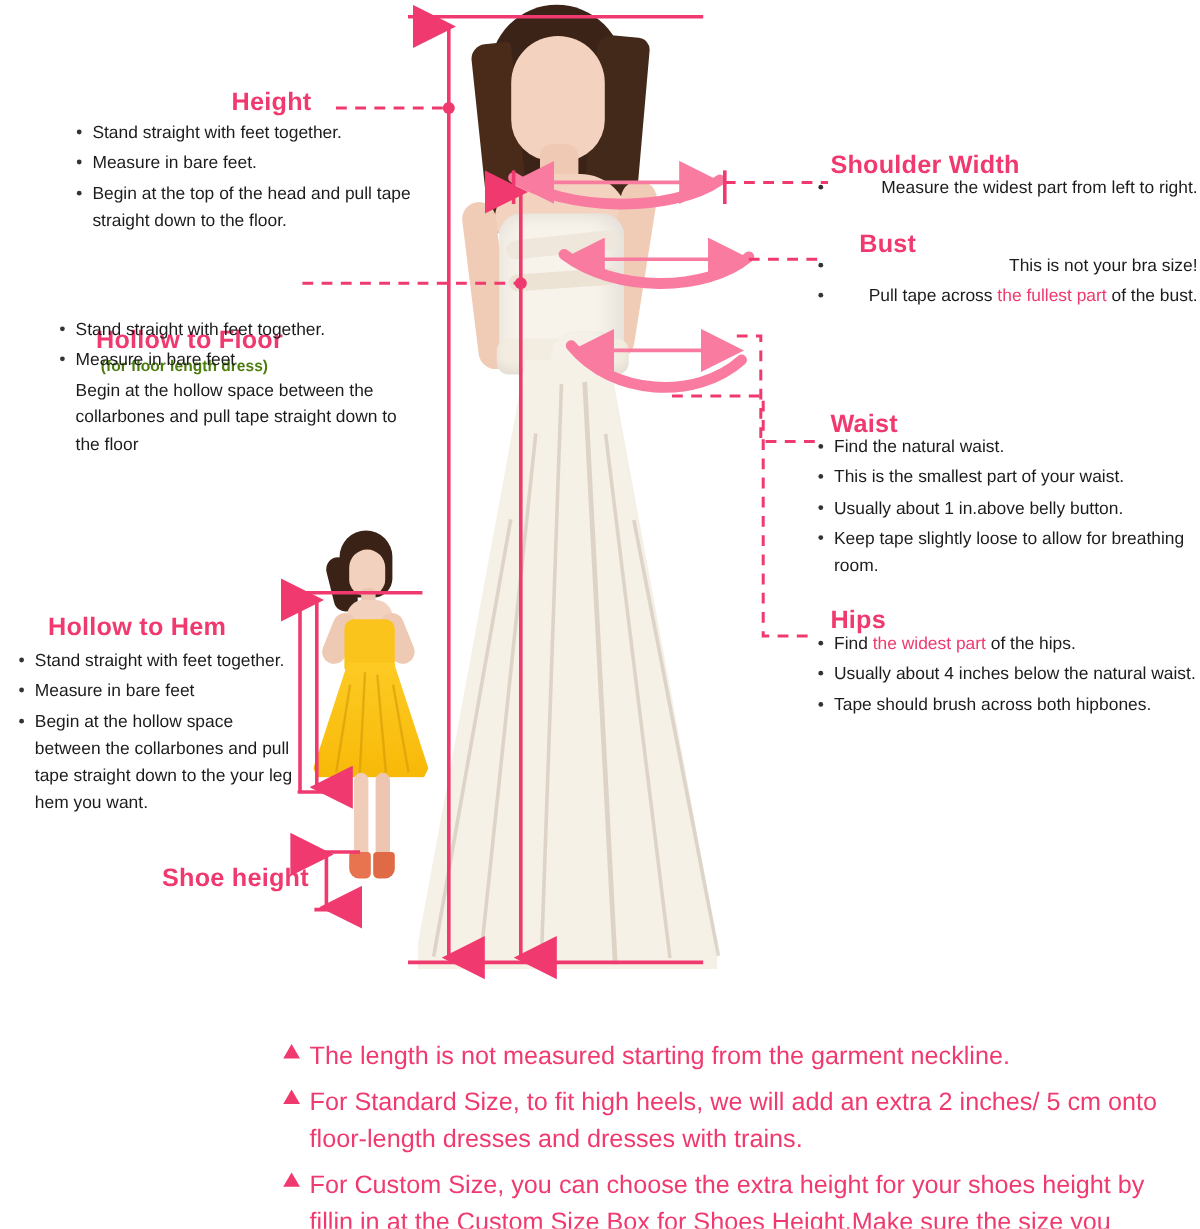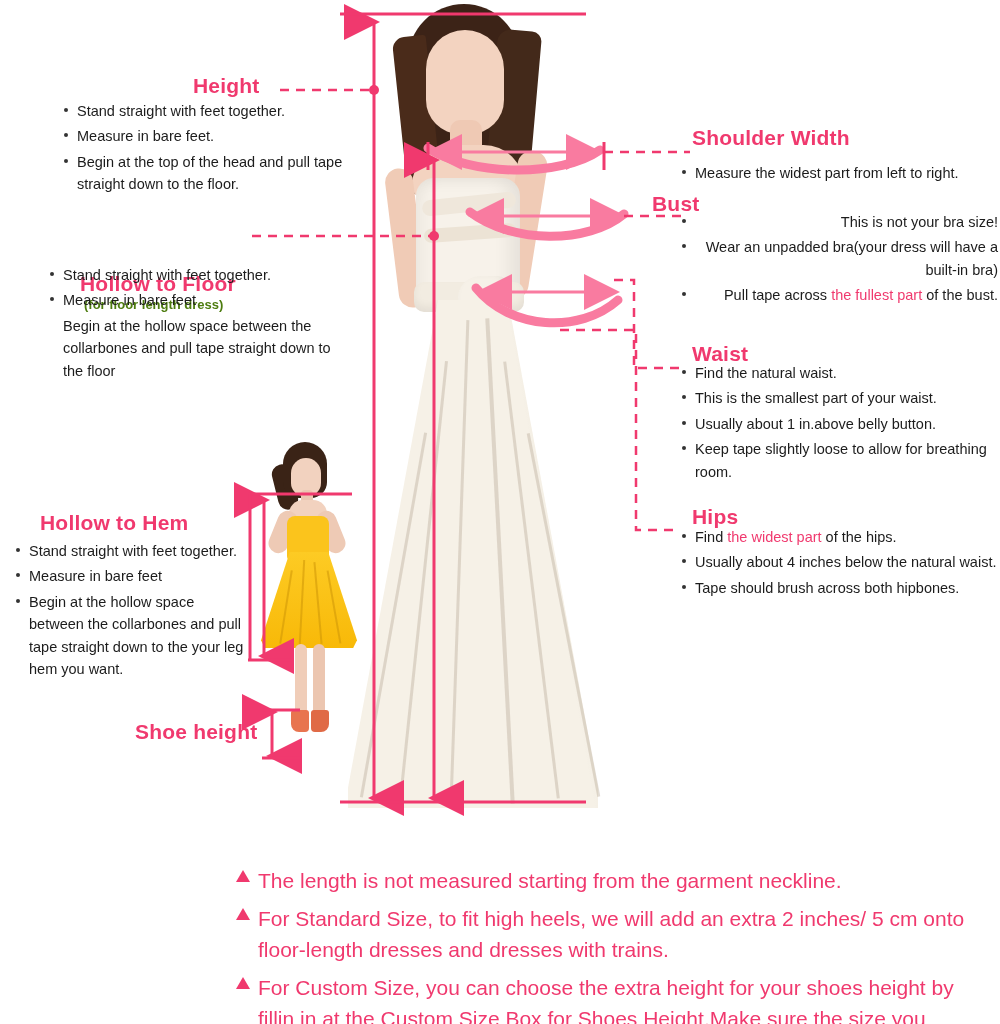--- a/index.html
+++ b/index.html
@@ -371,30 +371,29 @@
     <div class="item">Begin at the hollow space between the collarbones and pull tape straight down to the your leg hem  you want.</div>
   </div>
 
   <div class="abs" style="left:135px; top:720px;">
     <div class="heading">Shoe height</div>
   </div>
 
   <div class="abs" style="left:692px; top:126px;">
     <div class="heading">Shoulder Width</div>
   </div>
-  <div class="abs bullets" style="left:680px; top:162px; width:318px;">
+  <div class="abs bullets" style="left:680px; top:146px; width:318px;text-align:right;">
     <div class="item">Measure the widest part from left to right.</div>
   </div>
 
-  <div class="abs" style="left:652px; top:192px;">
+  <div class="abs" style="left:716px; top:192px;">
     <div class="heading">Bust</div>
   </div>
   <div class="abs bullets" style="left:680px; top:211px; width:318px;text-align:right;">
     <div class="item">This is not your bra size!</div>
-    <div class="item">Wear an unpadded bra(your dress will have a built-in bra)</div>
     <div class="item">
       <span>Pull tape across </span><span class="pink">the fullest part</span><span> of the bust.</span>
     </div>
   </div>
 
   <div class="abs" style="left:692px; top:342px;">
     <div class="heading">Waist</div>
   </div>
   <div class="abs bullets" style="left:680px; top:362px; width:318px;">
     <div class="item">Find the natural waist.</div>

